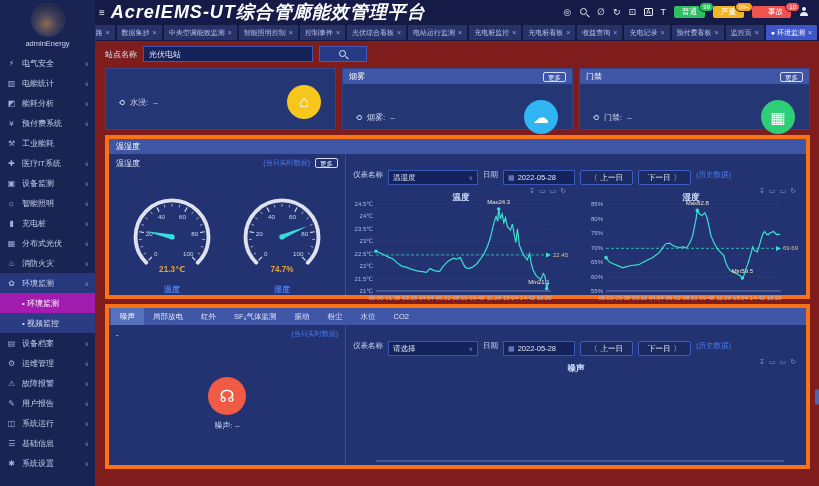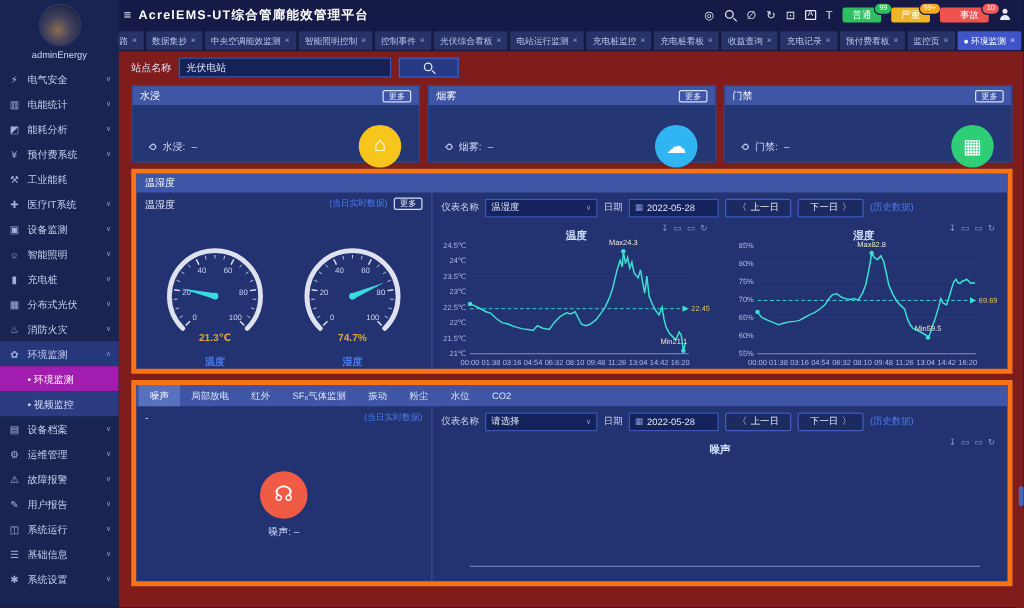--- a/index.html
+++ b/index.html
@@ -17,21 +17,21 @@
   .side-item.open{background:#27377b;}
   .side-icon{width:11px;text-align:center;color:#9fb0dd;font-size:8px;}
   .side-chevron{margin-left:auto;color:#8194cc;font-size:6px;}
   .side-sub{height:20px;display:flex;align-items:center;padding-left:22px;background:#2b3c82;color:#d6defa;font-size:8px;}
   .side-sub.active{background:#a21caf;color:#fff;}
 
   
   .right{flex:1;display:flex;flex-direction:column;min-width:0;position:relative;}
   header{height:24px;background:#151b46;display:flex;align-items:center;flex:none;}
   .hamburger{color:#e8ecf8;font-size:10px;margin:0 6px 0 4px;}
-  .app-title{color:#fff;font-size:10px;font-weight:bold;letter-spacing:1px;white-space:nowrap;}
+  .app-title{color:#fff;font-size:18px;font-weight:bold;letter-spacing:1px;white-space:nowrap;font-style:italic;}
   .hicons{margin-left:auto;display:flex;align-items:center;gap:8px;padding-right:10px;}
   .hicon{color:#e8ecf8;font-size:9px;line-height:1;}
   .hicon-font-size-icon{border:1px solid #e8ecf8;font-size:6.5px;padding:0 1px;border-radius:1px;}
   .icon-search{position:relative;width:10px;height:10px;display:inline-block;}
   .icon-search::before{content:"";position:absolute;left:1px;top:1px;width:5px;height:5px;border:1.2px solid #e8ecf8;border-radius:50%;}
   .icon-search::after{content:"";position:absolute;left:7px;top:7.5px;width:3.5px;height:1.2px;background:#e8ecf8;transform:rotate(45deg);}
   .icon-user{position:relative;width:10px;height:10px;display:inline-block;}
   .icon-user::before{content:"";position:absolute;left:3px;top:0;width:4px;height:4px;border-radius:50%;background:#e8ecf8;}
   .icon-user::after{content:"";position:absolute;left:1px;top:5px;width:8px;height:4px;border-radius:4px 4px 0 0;background:#e8ecf8;}
   .alarm-btn{position:relative;font-size:7.5px;color:#fff;border-radius:2px;padding:2px 8px;line-height:1;}
@@ -65,21 +65,21 @@
   .sec-head{height:15px;background:#3e56a5;color:#fff;font-size:8px;display:flex;align-items:center;padding:0 7px;flex:none;}
   .sec-body{display:flex;height:141px;}
   .left-panel{width:237px;flex:none;border-right:1px solid #3a4d96;display:flex;flex-direction:column;}
   .panel-head{height:18px;display:flex;align-items:center;gap:5px;padding:0 7px;flex:none;}
   .panel-title{color:#e8edfb;font-size:8px;}
   .realtime{color:#4a7cf0;font-size:7px;margin-left:auto;}
   .gauges{flex:1;display:flex;justify-content:center;gap:6px;}
   .gauge{width:104px;display:flex;flex-direction:column;align-items:center;text-align:right;}
   .gauge-label{color:#4a7cf0;font-size:8px;font-weight:bold;margin-top:-14px;}
   .right-panel{flex:1;display:flex;flex-direction:column;min-width:0;}
-  .controls{height:24px;display:flex;align-items:center;gap:5px;padding:4px 7px;font-size:7.5px;color:#cdd6f2;flex:none;}
+  .controls{height:24px;display:flex;gap:5px;padding:16px 7px;font-size:7.5px;color:#cdd6f2;flex:none;}
   .select,.datebox{height:15px;background:#15235c;border:1px solid #3a57b5;display:flex;align-items:center;gap:3px;padding:0 4px;color:#dfe6fa;font-size:7.5px;cursor:pointer;}
   .select{width:90px;justify-content:space-between;}
   .datebox{width:72px;}
   .cal-icon{color:#7f95d9;font-size:7px;}
   .chev{color:#7f95d9;font-size:6px;}
   .nav-btn{height:15px;border:1px solid #3f5cc0;background:#1b2a61;color:#e8ecf8;font-size:7.5px;padding:0 9px;border-radius:2px;display:flex;align-items:center;gap:3px;cursor:pointer;}
   .history{color:#4a7cf0;font-size:7.5px;cursor:pointer;}
   .charts{flex:1;display:flex;min-height:0;}
   .chart-box{flex:1;display:flex;flex-direction:column;position:relative;min-width:0;}
   .chart-head{height:12px;position:relative;text-align:center;flex:none;}
@@ -304,24 +304,20 @@
       <div class="search-row">
         <span class="search-label">站点名称</span>
         <input class="search-input" value="光伏电站" style="">
         <span class="search-btn">
           <span class="icon-search"></span>
         </span>
       </div>
 
       <div class="cards">
           <div class="card">
-    <div class="card-head">
-      <span class="card-title">水浸</span>
-      <button class="more-btn">更多</button>
-    </div>
     <div class="card-body">
       <span class="droplet"></span>
       <span>水浸:</span>
       <span>–</span>
       <span class="big-icon" style="background: rgb(246, 198, 28);">⌂</span>
     </div>
   </div>
           <div class="card">
     <div class="card-head">
       <span class="card-title">烟雾</span>

